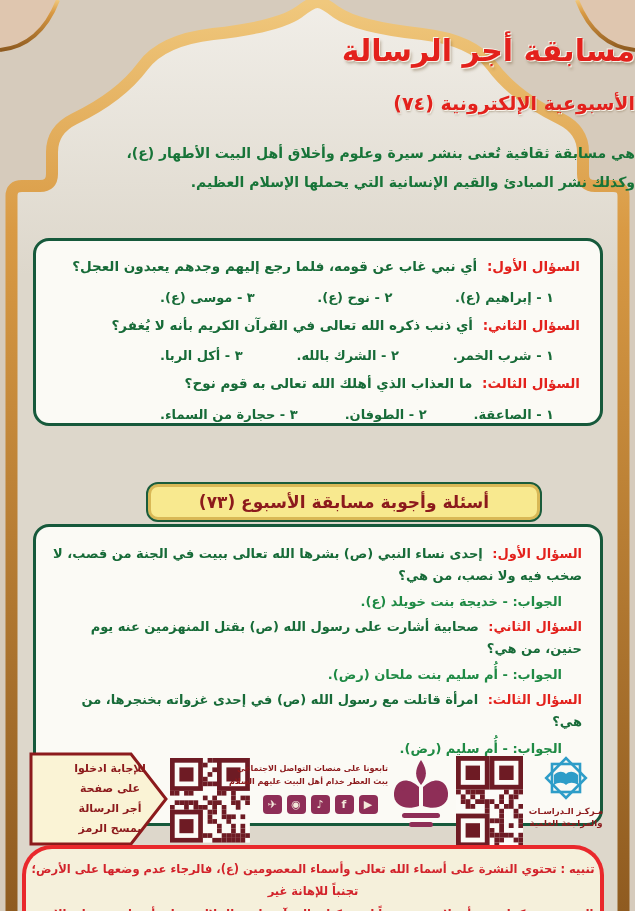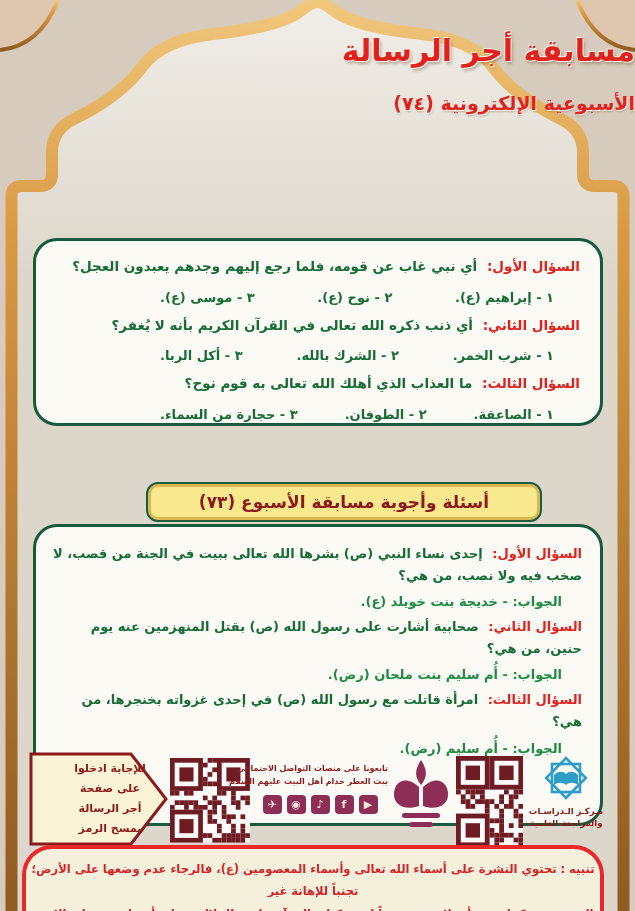--- a/index.html
+++ b/index.html
@@ -14,21 +14,21 @@
   
   .hdr{left:0; right:0; top:33px; text-align:right;}
   .title{font-size:30px; color:#E3211C; letter-spacing:0px;
          text-shadow:1px 1px 0 #F7F3EA,-1px -1px 0 #F7F3EA,2px 3px 3px rgba(90,60,20,.35);}
   .subtitle{margin-top:24px; font-size:19px; color:#E3211C;
          text-shadow:1px 1px 0 #F7F3EA,1px 2px 2px rgba(90,60,20,.3);}
   .desc{margin-top:25px; font-size:14px; color:#177438; line-height:2.1;}
 
   
   .qbox{left:33px; width:570px; background:#FBFAF5; border:3px solid #16593B;
-        border-radius:24px; box-sizing:border-box; padding:8px 16px 0 16px;}
+        border-radius:16px; box-sizing:border-box; padding:8px 16px 0 16px;}
   .box1{top:238px; height:188px;}
   .box2{top:524px; height:302px; padding-top:10px;}
   .qline{font-size:13.5px; color:#176B38; margin:7px 0 0 0; padding-right:4px; line-height:1.6;}
   .qlabel{color:#E3211C; margin-left:5px;}
   .opts{display:flex; justify-content:space-between; font-size:13px; color:#176B38;
         margin:12px 0 10px 0; padding:0 30px 0 108px;}
   .qa-q{font-size:13px; color:#176B38; margin:6px 0; line-height:1.7; padding-right:2px;}
   .qa-a{font-size:13px; color:#1E8A44; margin:7px 0; padding-right:22px;}
 
   
@@ -92,20 +92,24 @@
 
     <path d="M11.5 911 L11.5 196 Q11.5 186 22 186 L40 186 Q52 186 52 174 L52 152
              Q52 130 74 119 Q120 97 143 66 Q162 40 213 34 Q278 27 299 12 Q312 2 317.5 2
              Q323 2 336 12 Q357 27 422 34 Q473 40 492 66 Q515 97 561 119 Q583 130 583 152
              L583 174 Q583 186 595 186 L613 186 Q623.5 186 623.5 196 L623.5 911" fill="none" stroke="url(#gold)" stroke-width="12"></path>
   </svg>
 
   <header class="layer hdr">
     <div class="title">مسابقة أجر الرسالة</div>
     <div class="subtitle">الأسبوعية الإلكترونية (٧٤)</div>
+    <div class="desc">
+      <div>هي مسابقة ثقافية تُعنى بنشر سيرة وعلوم وأخلاق أهل البيت الأطهار (ع)،</div>
+      <div>وكذلك نشر المبادئ والقيم الإنسانية التي يحملها الإسلام العظيم.</div>
+    </div>
   </header>
 
   <section class="layer qbox box1">
     <div class="qline">
       <span class="qlabel">السؤال الأول:</span>
       <span>أي نبي غاب عن قومه، فلما رجع إليهم وجدهم يعبدون العجل؟</span>
     </div>
     <div class="opts">
       <span>١ - إبراهيم (ع).</span>
       <span>٢ - نوح (ع).</span>

